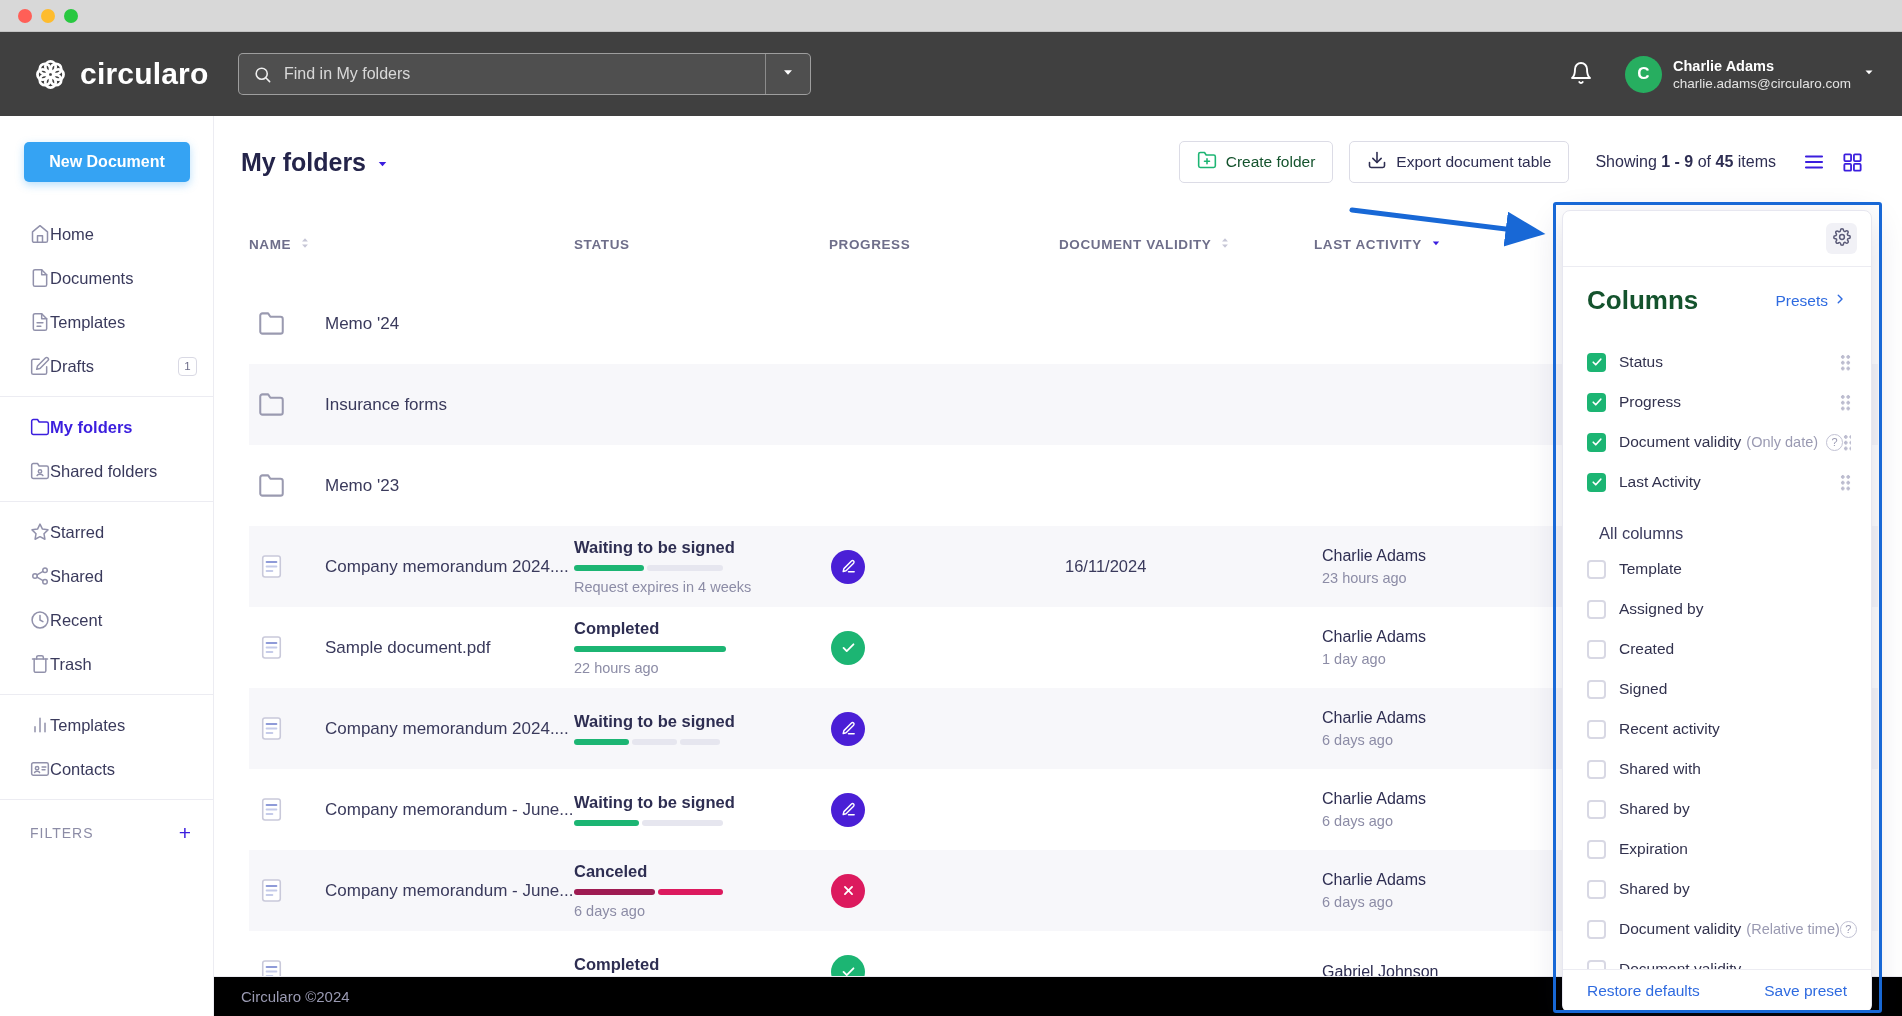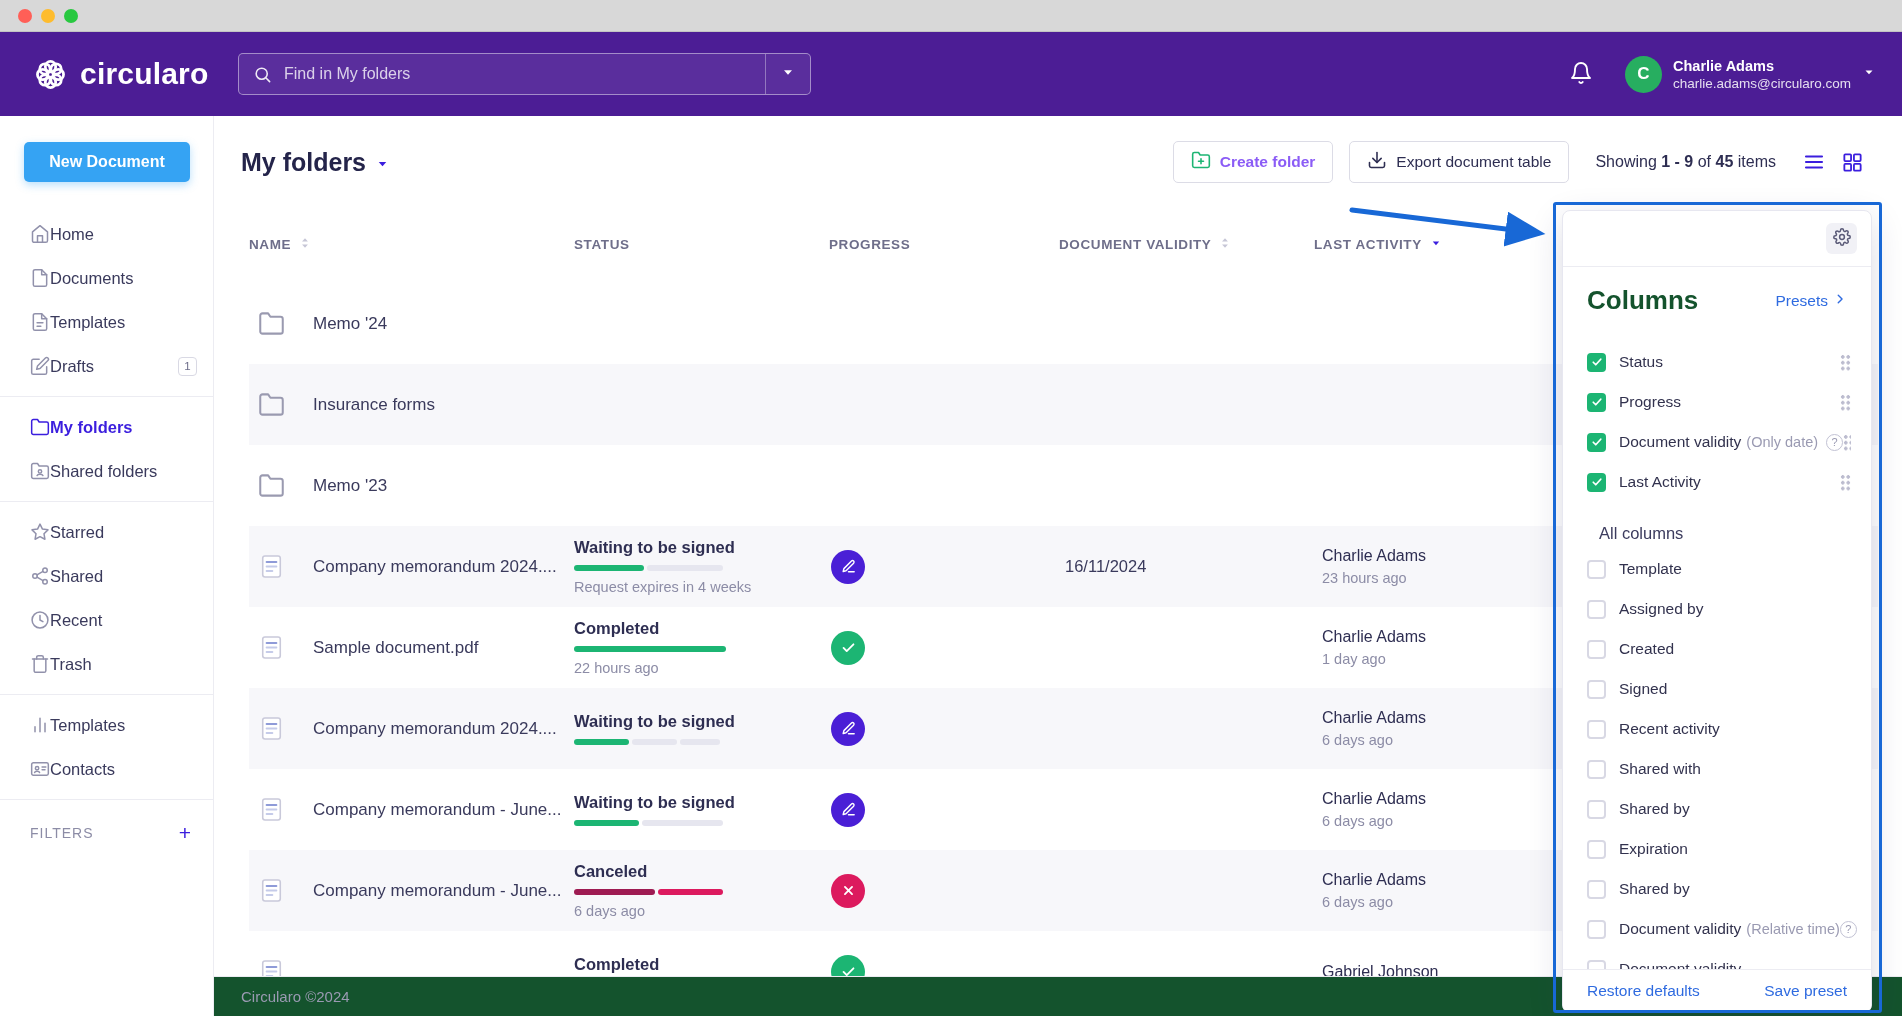--- a/index.html
+++ b/index.html
@@ -7,21 +7,21 @@
   .screen{position:relative;width:1902px;height:1016px;overflow:hidden;background:#fff;
           font-family:"Liberation Sans",sans-serif;color:#2e2e52}
 
   
   .browser-bar{height:32px;background:#d8d8d8;border-bottom:1px solid #c3c3c3;
                display:flex;align-items:center;padding-left:18px;gap:9px}
   .light{width:14px;height:14px;border-radius:50%;cursor:pointer}
   .light.red{background:#ff5f57}.light.yellow{background:#febc2e}.light.green{background:#28c840}
 
   
-  .app-header{position:absolute;top:32px;left:0;right:0;height:84px;background:#4c1d95}
+  .app-header{position:absolute;top:32px;left:0;right:0;height:84px;background:#404040}
   .brand{position:absolute;left:32px;top:0;height:84px;display:flex;align-items:center;gap:11px}
   .brand-text{font-size:30px;font-weight:700;color:#fff;letter-spacing:.2px}
   .search-bar{position:absolute;left:238px;top:21px;width:573px;height:42px;
               border:1px solid rgba(255,255,255,.45);border-radius:5px;background:rgba(255,255,255,.08);
               display:flex;align-items:center}
   .search-bar .mag{margin-left:14px;display:flex}
   .search-input{flex:1;background:transparent;border:none;outline:none;color:#fff;font-size:16px;
                 padding:0 12px;font-family:inherit}
   .search-input::placeholder{color:rgba(255,255,255,.78)}
   .search-divider{width:1px;height:40px;background:rgba(255,255,255,.35)}
@@ -53,55 +53,55 @@
   .filters-label{font-size:14px;letter-spacing:1px;color:#8c8ca6}
   .filters-add{font-size:21px;color:#3b1ede;cursor:pointer;line-height:1;background:none;border:none}
 
   
   .main{position:absolute;left:214px;top:116px;right:0;bottom:0;overflow:hidden}
   .toolbar{display:flex;align-items:center;margin:24px 38px 0 27px;height:44px}
   .page-title{display:flex;align-items:center;gap:9px;font-size:25px;font-weight:700;color:#24244a;cursor:pointer}
   .toolbar-right{margin-left:auto;display:flex;align-items:center;gap:16px}
   .btn{display:flex;align-items:center;gap:9px;height:42px;padding:0 17px;background:#fff;
        border:1px solid #dcdce6;border-radius:5px;font-size:15.5px;font-family:inherit;cursor:pointer;color:#2e2e52}
-  .btn.create{color:#8b5cf6;font-weight:700}
+  .btn.create{color:#14532d;font-weight:400}
   .showing{font-size:16px;color:#2e2e52;margin:0 10px;white-space:nowrap}
   .showing b{font-weight:700}
   .view-toggles{display:flex;align-items:center;gap:15px;color:#3b1ede}
   .view-toggles .vt{display:flex;cursor:pointer;background:none;border:none;color:#3b1ede}
 
   
   .table{margin:36px 24px 0 35px}
   .t-head,.t-row{display:grid;grid-template-columns:325px 255px 230px 255px 1fr;align-items:center}
   .t-head{height:48px}
   .th{display:flex;align-items:center;gap:7px;font-size:13.5px;font-weight:700;letter-spacing:.6px;
       color:#6e6e8a;cursor:pointer}
   .rows{margin-top:15px}
   .t-row{height:81px;cursor:pointer}
   .t-row:nth-child(even){background:#f7f7fa} 
-  .name-cell{display:flex;align-items:center;gap:28px;padding-left:9px;font-size:17px;color:#3a3a5c;overflow:hidden}
+  .name-cell{display:flex;align-items:center;gap:40px;padding-left:9px;font-size:17px;color:#3a3a5c;overflow:hidden}
   .row-icon{display:flex;color:#9a9ab0;flex:none}
   .row-icon svg{width:27px;height:27px}
   .status-cell{display:flex;flex-direction:column;justify-content:center;gap:8px}
   .status-label{font-size:16.5px;font-weight:700;color:#2e2e52}
   .bar{display:flex;gap:3px;width:152px;height:6px;overflow:hidden}
   .seg{height:6px;border-radius:3px;flex:none}
   .status-sub{font-size:14.5px;color:#8c8ca6}
   .badge-cell{padding-left:2px}
   .status-badge{width:34px;height:34px;border-radius:50%;display:flex;align-items:center;justify-content:center;color:#fff}
   .status-badge svg{width:17px;height:17px}
   .status-badge.sign{background:#4a1fd6}
   .status-badge.check{background:#1cb573}
   .status-badge.cancel{background:#dc1a5e}
   .badge-ic{display:flex}
   .validity-cell{padding-left:6px;font-size:16.5px;color:#3a3a5c}
   .activity-cell{padding-left:8px;display:flex;flex-direction:column;gap:5px}
   .activity-actor{font-size:16px;color:#2e2e52}
   .activity-time{font-size:14.5px;color:#8c8ca6}
-  .main-footer{position:absolute;left:0;right:0;bottom:0;height:40px;background:#14532d;border-top:1px solid #ececf2;
+  .main-footer{position:absolute;left:0;right:0;bottom:0;height:40px;background:#000000;border-top:1px solid #ececf2;
                display:flex;align-items:center;padding-left:27px;font-size:15px;color:#9a9ab2;z-index:10}
 
   
   .panel{position:absolute;left:1562px;top:210px;width:310px;height:803px;background:#fff;
          border:1px solid #e7e7f0;border-radius:8px;box-shadow:0 10px 34px rgba(40,40,90,.16);z-index:50;overflow:hidden}
   .panel-top{height:56px;border-bottom:1px solid #ececf2;display:flex;align-items:center;justify-content:flex-end;padding:0 14px}
   .gear-btn{width:31px;height:31px;border:none;border-radius:6px;background:#f1f1f6;color:#5b5b78;
             display:flex;align-items:center;justify-content:center;cursor:pointer}
   .panel-heading{display:flex;align-items:center;justify-content:space-between;padding:18px 24px 10px}
   .panel-heading h2{font-size:26px;font-weight:700;color:#14532d}

